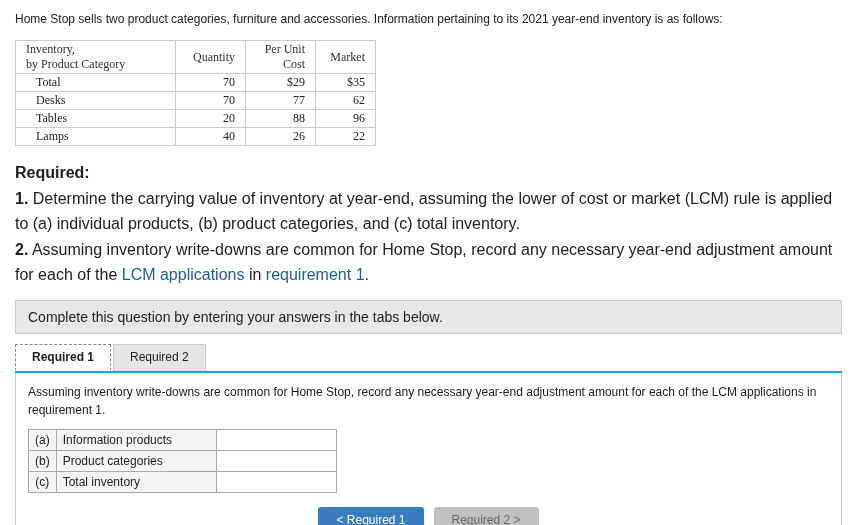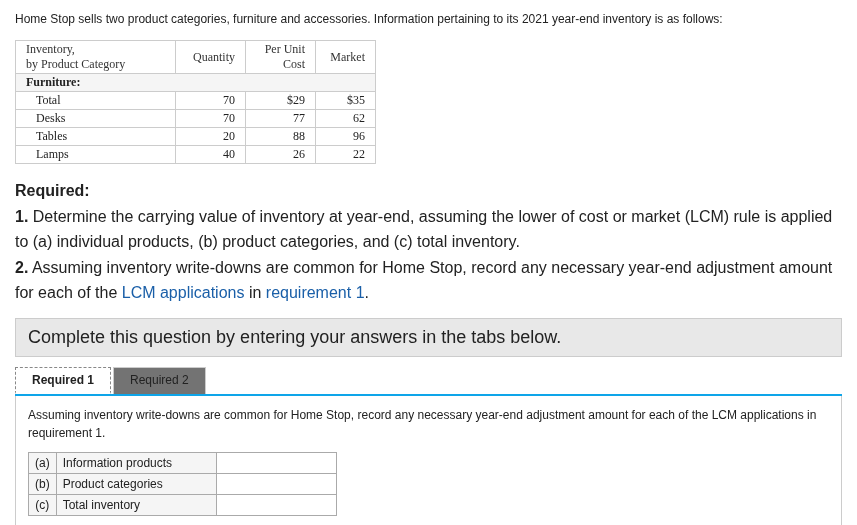--- a/index.html
+++ b/index.html
@@ -49,34 +49,34 @@
       font-weight: bold;
     }
     .req-number {
       font-weight: bold;
     }
     .complete-box {
       background: #e8e8e8;
       border: 1px solid #ccc;
       padding: 8px 12px;
       margin-bottom: 10px;
-      font-size: 18px;
+      font-size: 14px;
     }
     .tabs-container {
       display: flex;
       border-bottom: 2px solid #0ea5e9;
       margin-bottom: 0;
     }
     .tab {
       padding: 5px 16px;
       cursor: pointer;
       font-size: 12px;
       border: 1px solid #ccc;
       border-bottom: none;
-      background: #737373;
+      background: #e5e5e5;
       margin-right: 2px;
     }
     .tab.active {
       background: #fff;
       border-bottom: 2px solid #fff;
       font-weight: bold;
       border-style: dashed;
       border-color: #888;
       border-bottom-color: #fff;
     }
@@ -156,23 +156,20 @@
   <thead>
     <tr>
       <td class="col-header" style="width:160px">Inventory,<br>by Product Category</td>
       <td class="col-header num" style="width:70px">Quantity</td>
       <td class="col-header num" style="width:70px">Per Unit<br>Cost</td>
       <td class="col-header num" style="width:60px">Market</td>
     </tr>
   </thead>
   <tbody>
 
-    <tr class="category-row">
-      <td colspan="4">Furniture:</td>
-    </tr>
     <tr>
       <td style="padding-left:20px">Total</td>
       <td class="num">70</td>
       <td class="num">$29</td>
       <td class="num">$35</td>
     </tr>
     <tr>
       <td style="padding-left:20px">Desks</td>
       <td class="num">70</td>
       <td class="num">77</td>

